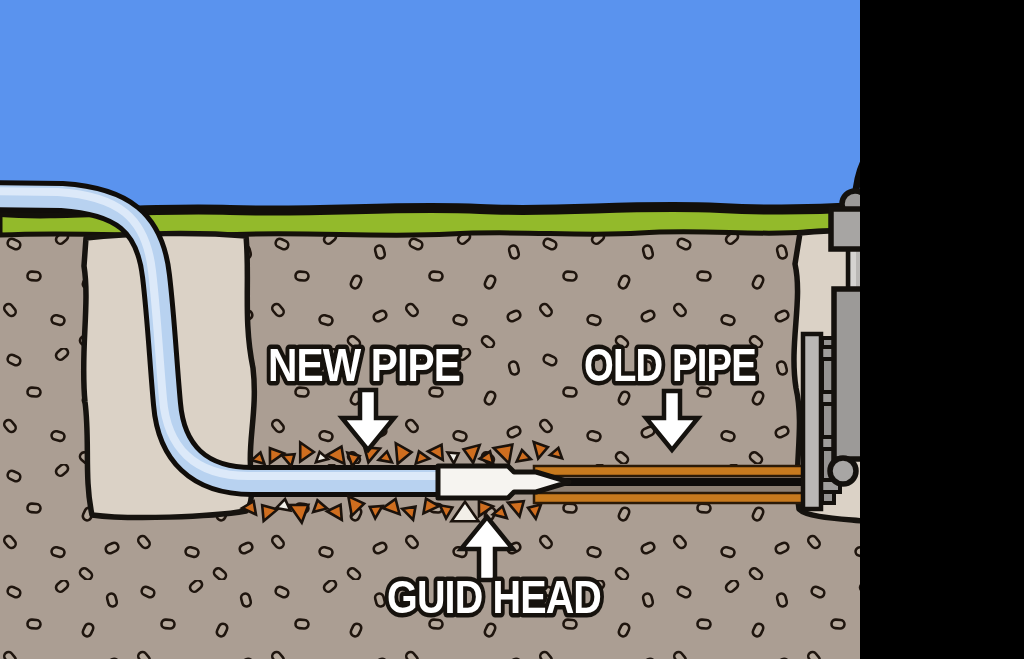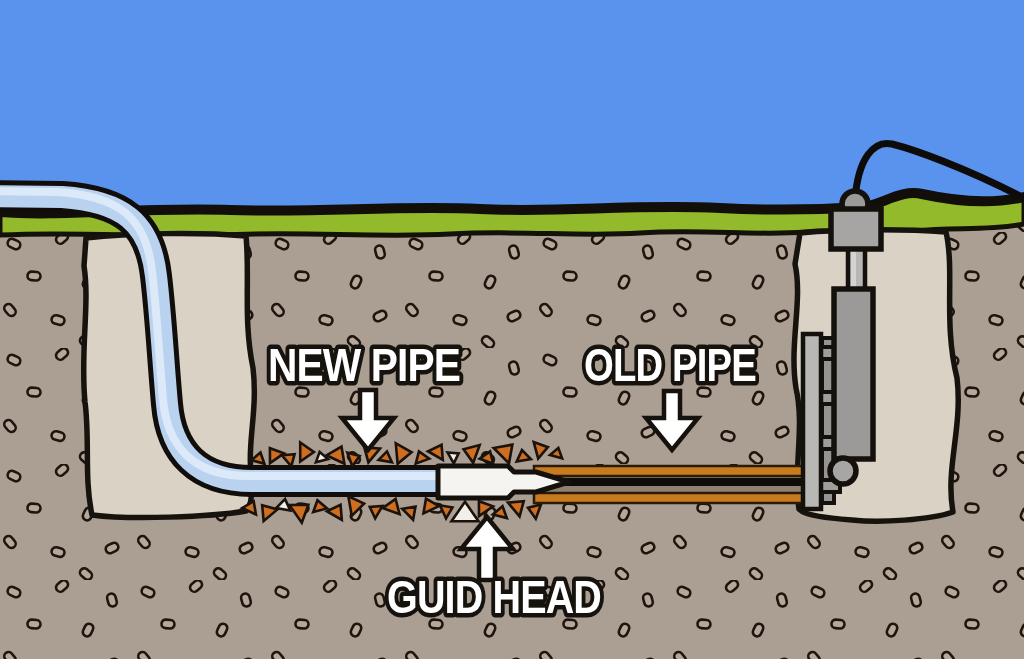--- a/index.html
+++ b/index.html
@@ -1,16 +1,16 @@
 <!DOCTYPE html>
 <html><head>
 <meta charset="utf-8">
 <style>
   html,body{margin:0;padding:0;background:#000;}
-  .stage{width:1024px;height:659px;position:relative;overflow:hidden;}
+  .stage{width:860px;height:659px;position:relative;overflow:hidden;}
   svg{display:block;}
   .label{
     font-family:"Liberation Sans","DejaVu Sans",sans-serif;
     font-weight:bold;
     font-stretch:condensed;
     paint-order:stroke fill;
     stroke:#16120d;
     stroke-width:9px;
     stroke-linejoin:round;
     letter-spacing:-1px;

